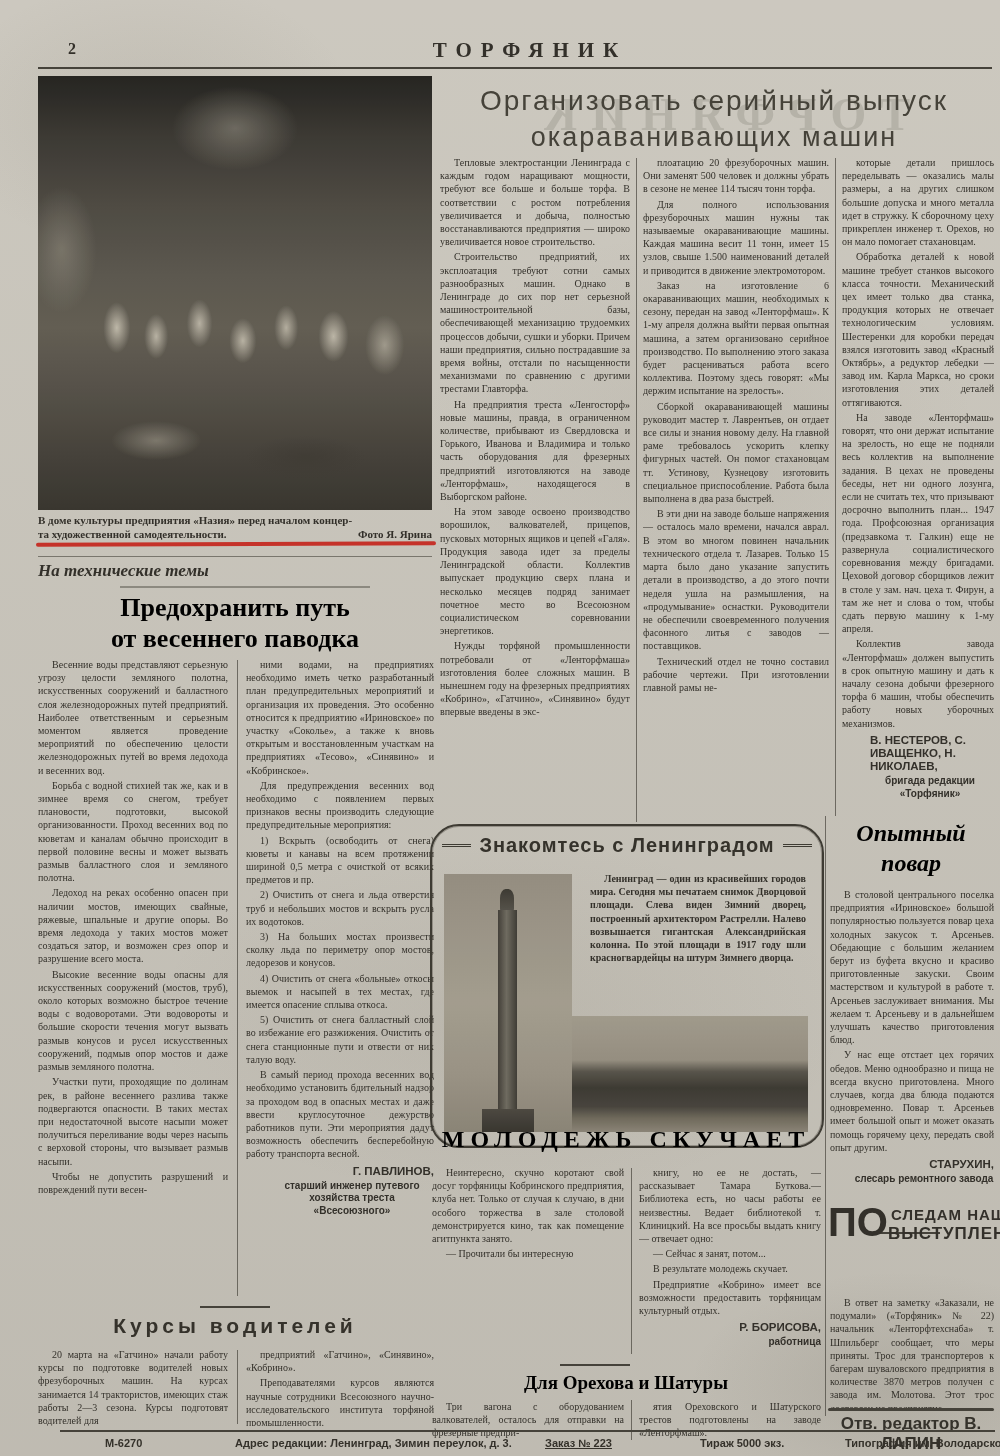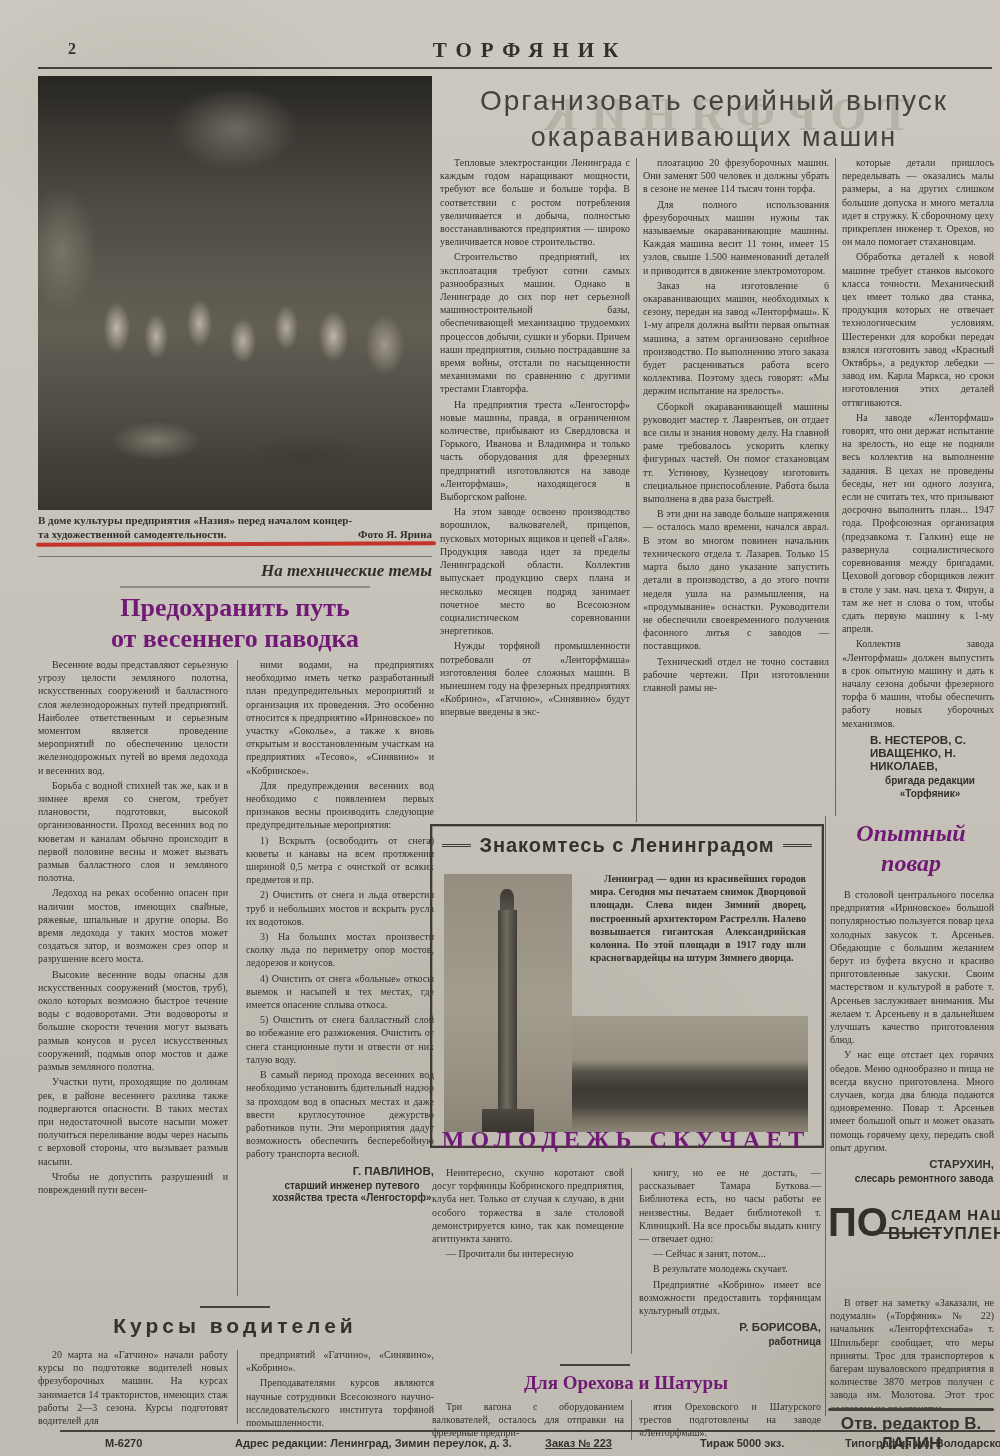--- a/index.html
+++ b/index.html
@@ -52,22 +52,22 @@
     background:linear-gradient(180deg,#4a463e,#35322b);}
   .column-photo .angel{position:absolute; left:44%; top:6%; width:11%; height:9%;
     background:linear-gradient(180deg,#3a372f,#56524a); border-radius:40% 40% 20% 20%;}
   .palace-photo{background:linear-gradient(180deg,#a29b8c 0%,#968f80 38%,#565248 48%,#3a372f 62%,#45413a 78%,#6e6859 88%,#8b8476 100%);}
 
   .caption{position:absolute; font-size:11px; font-weight:bold; line-height:14px;}
   .caption .l1{text-align:justify;}
   .caption .l2{display:flex; justify-content:space-between;}
   .red-line{position:absolute; height:4px; background:#c4261d; border-radius:2px; transform:rotate(-.2deg); opacity:.92;}
 
-  .kicker{position:absolute; text-align:right; font-style:italic; font-weight:bold; font-size:17px;}
-  .headline-serif{position:absolute; text-align:center; font-weight:bold; color:#701a75;}
+  .kicker{position:absolute; text-align:left; font-style:italic; font-weight:bold; font-size:17px;}
+  .headline-serif{position:absolute; text-align:center; font-weight:bold; color:#000000;}
   .headline-sans{position:absolute; text-align:center; font-family:"Liberation Sans","DejaVu Sans",sans-serif;
     color:#454239; letter-spacing:2px;}
   .ghost{position:absolute; transform:scaleX(-1); font-weight:bold; letter-spacing:14px;
     color:rgba(70,66,56,.16); font-size:46px; text-align:center; filter:blur(.6px); pointer-events:none;}
 
   .col{position:absolute; overflow:hidden; text-align:justify; font-size:10px; line-height:13.2px;}
   .para{margin:0 0 2px 0; text-indent:14px;}
   .sig-name{font-family:"Liberation Sans","DejaVu Sans",sans-serif; font-weight:bold;
     font-size:11.5px; text-align:right; margin-top:4px; text-indent:0;}
   .sig-role{font-family:"Liberation Sans","DejaVu Sans",sans-serif; font-weight:bold;
@@ -121,21 +121,21 @@
       <p class="para">Борьба с водной стихией так же, как и в зимнее время со снегом, требует плановости, подготовки, высокой организованности. Проход весенних вод по кюветам и каналам обычно происходит в первой половине весны и может вызвать размыв балластного слоя и земляного полотна.</p>
       <p class="para">Ледоход на реках особенно опасен при наличии мостов, имеющих свайные, ряжевые, шпальные и другие опоры. Во время ледохода у таких мостов может создаться затор, и возможен срез опор и разрушение всего моста.</p>
       <p class="para">Высокие весенние воды опасны для искусственных сооружений (мостов, труб), около которых возможно быстрое течение воды с водоворотами. Эти водовороты и большие скорости течения могут вызвать размыв конусов и русел искусственных сооружений, подмыв опор мостов и даже размыв земляного полотна.</p>
       <p class="para">Участки пути, проходящие по долинам рек, в районе весеннего разлива также подвергаются опасности. В таких местах при недостаточной высоте насыпи может получиться переливание воды через насыпь с верховой стороны, что вызывает размыв насыпи.</p>
       <p class="para">Чтобы не допустить разрушений и повреждений пути весен-</p>
     </div>
   <div class="vrule" style="left:237px; top:660px; height:636px;"></div>
   <div class="col" style="left:246px; top:658px; width:188px; height:648px;">
     <span><p class="para">ними водами, на предприятиях необходимо иметь четко разработанный план предупредительных мероприятий и организация их проведения. Это особенно относится к предприятию «Ириновское» по участку «Соколье», а также к вновь открытым и восстановленным участкам на предприятиях «Тесово», «Синявино» и «Кобринское».</p><p class="para">Для предупреждения весенних вод необходимо с появлением первых признаков весны производить следующие предупредительные мероприятия:</p><p class="para">1) Вскрыть (освободить от снега) кюветы и канавы на всем протяжении шириной 0,5 метра с очисткой от всяких предметов и пр.</p><p class="para">2) Очистить от снега и льда отверстия труб и небольших мостов и вскрыть русла их водотоков.</p><p class="para">3) На больших мостах произвести сколку льда по периметру опор мостов, ледорезов и конусов.</p><p class="para">4) Очистить от снега «больные» откосы выемок и насыпей в тех местах, где имеется опасение сплыва откоса.</p><p class="para">5) Очистить от снега балластный слой во избежание его разжижения. Очистить от снега станционные пути и отвести от них талую воду.</p><p class="para">В самый период прохода весенних вод необходимо установить бдительный надзор за проходом вод в опасных местах и даже ввести круглосуточное дежурство работников пути. Эти мероприятия дадут возможность обеспечить бесперебойную работу транспорта весной.</p></span>
     <p class="para sig-name">Г. ПАВЛИНОВ,</p>
-    <p class="para sig-role">старший инженер путевого хозяйства треста «Ленгосторф»</p>
+    <p class="para sig-role">старший инженер путевого хозяйства треста «Всесоюзного»</p>
   </div>
 
   <div class="dash-rule" style="left:200px; top:1306px; width:70px;"></div>
   <div class="big-title-sans" style="position:absolute; left:38px; top:1314px; width:394px; text-align:center; font-size:21px; letter-spacing:4px;">Курсы водителей</div>
   <div class="col" style="left:38px; top:1348px; width:190px; height:78px;">
       <p class="para">20 марта на «Гатчино» начали работу курсы по подготовке водителей новых фрезуборочных машин. На курсах занимается 14 трактористов, имеющих стаж работы 2—3 сезона. Курсы подготовят водителей для</p>
     </div>
   <div class="vrule" style="left:237px; top:1350px; height:74px;"></div>
   <div class="col" style="left:246px; top:1348px; width:188px; height:78px;">
       <p class="para">предприятий «Гатчино», «Синявино», «Кобрино».</p>
@@ -163,21 +163,21 @@
       <p class="para">В эти дни на заводе больше напряжения — осталось мало времени, начался аврал. В этом во многом повинен начальник технического отдела т. Лазарев. Только 15 марта было дано указание запустить детали в производство, а до этого почти неделя ушла на размышления, на «продумывание» оснастки. Руководители не обеспечили своевременного получения фасонного литья с заводов — поставщиков.</p>
       <p class="para">Технический отдел не точно составил рабочие чертежи. При изготовлении главной рамы не-</p>
     </div>
   <div class="vrule" style="left:835px; top:158px; height:658px;"></div>
   <div class="col" style="left:842px; top:156px; width:152px; height:656px;">
     <span><p class="para">которые детали пришлось переделывать — оказались малы размеры, а на других слишком большие допуска и много металла идет в стружку. К сборочному цеху прикреплен инженер т. Орехов, но он мало помогает стахановцам.</p><p class="para">Обработка деталей к новой машине требует станков высокого класса точности. Механический цех имеет только два станка, продукция которых не отвечает технологическим условиям. Шестеренки для коробки передач взялся изготовить завод «Красный Октябрь», а редуктор лебедки — завод им. Карла Маркса, но сроки изготовления этих деталей оттягиваются.</p><p class="para">На заводе «Ленторфмаш» говорят, что они держат испытание на зрелость, но еще не подняли весь коллектив на выполнение задания. В цехах не проведены беседы, нет ни одного лозунга, если не считать тех, что призывают досрочно выполнить план... 1947 года. Профсоюзная организация (предзавкома т. Галкин) еще не развернула социалистического соревнования между бригадами. Цеховой договор сборщиков лежит в столе у зам. нач. цеха т. Фирун, а там же нет и слова о том, чтобы сдать первую машину к 1-му апреля.</p><p class="para">Коллектив завода «Ленторфмаш» должен выпустить в срок опытную машину и дать к началу сезона добычи фрезерного торфа 6 машин, чтобы обеспечить работу новых уборочных механизмов.</p></span>
     <p class="para sig-name" style="text-align:left; padding-left:28px;">В. НЕСТЕРОВ, С. ИВАЩЕНКО, Н. НИКОЛАЕВ,</p>
     <p class="para sig-role">бригада редакции «Торфяник»</p>
   </div>
 
-  <div class="box" style="left:430px; top:824px; width:390px; height:320px;">
+  <div class="box" style="left:430px; top:824px; width:390px; height:320px;border-radius:29px;">
     <div class="box-title">
       <span class="bar"></span>
       <span class="t">Знакомтесь с Ленинградом</span>
       <span class="bar"></span>
     </div>
     <div class="photo column-photo" style="left:12px; top:48px; width:128px; height:258px;">
       <div class="angel"></div>
       <div class="shaft"></div>
       <div class="base"></div>
     </div>

